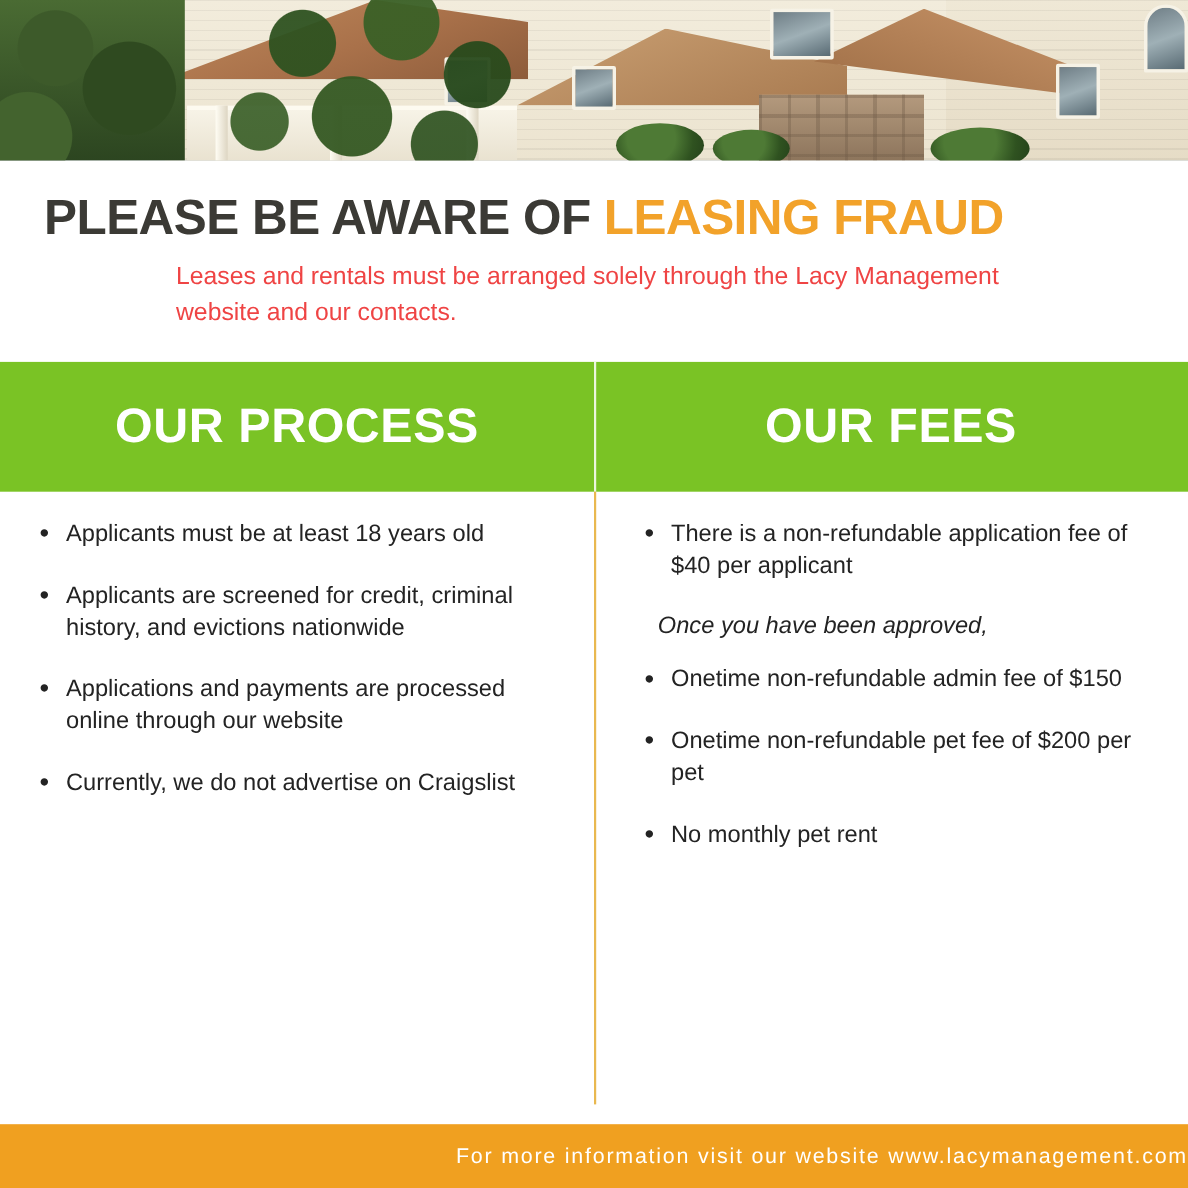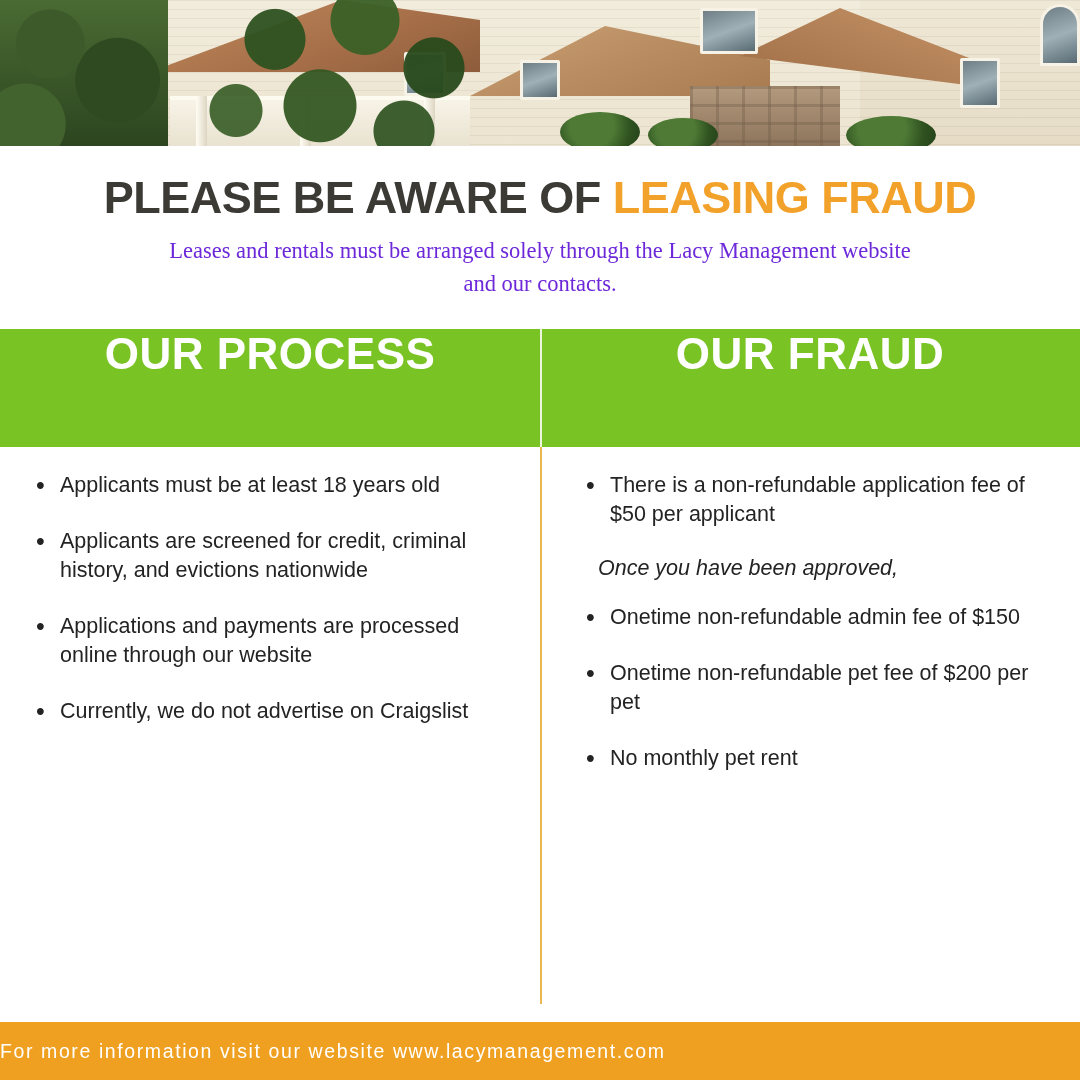--- a/index.html
+++ b/index.html
@@ -101,52 +101,50 @@
       radial-gradient(circle at 55% 18%, rgba(58,96,38,.95) 0 34px, transparent 35px),
       radial-gradient(circle at 78% 48%, rgba(40,74,28,.95) 0 30px, transparent 31px),
       radial-gradient(circle at 40% 72%, rgba(52,88,34,.95) 0 36px, transparent 37px),
       radial-gradient(circle at 68% 88%, rgba(46,82,32,.92) 0 30px, transparent 31px),
       radial-gradient(circle at 12% 75%, rgba(54,92,36,.9) 0 26px, transparent 27px);
   }
 
   
   .header {
     padding: 28px 40px 0 40px;
-    text-align: center;
   }
   .headline {
     font-size: 45px;
     font-weight: 700;
     letter-spacing: -0.5px;
     color: #3b3a35;
     line-height: 1.05;
     white-space: nowrap;
   }
   .headline .accent { color: #f2a22a; }
   .subhead {
     margin: 14px auto 0 auto;
     max-width: 760px;
     font-size: 22.5px;
     line-height: 1.45;
-    color: #6d28d9;
-    font-family: Liberation Serif, serif;
+    color: #ef4444;
   }
 
   
   .band {
     margin-top: 28px;
     height: 118px;
     background: #7ac325;
     display: flex;
     position: relative;
   }
   .band .half {
     flex: 1;
     display: flex;
-    align-items: flex-start;
+    align-items: center;
     justify-content: center;
   }
   .band h2 {
     color: #ffffff;
     font-size: 44px;
     font-weight: 700;
     letter-spacing: 0.5px;
   }
   .band .divider-line {
     position: absolute;
@@ -197,21 +195,21 @@
     color: #232323;
     margin: 2px 0 22px 14px;
   }
 
   
   .footer {
     height: 58px;
     background: #f0a020;
     display: flex;
     align-items: center;
-    justify-content: flex-start;
+    justify-content: flex-end;
   }
   .footer span {
     color: #ffffff;
     font-size: 19.5px;
     letter-spacing: 1.6px;
   }
 </style>
 </head>
 <body>
 
@@ -252,39 +250,39 @@
     <div class="headline"><span>PLEASE BE AWARE OF </span><span class="accent">LEASING FRAUD</span></div>
     <p class="subhead">Leases and rentals must be arranged solely through the Lacy Management website and our contacts.</p>
   </div>
 
   <div class="band">
     <div class="half">
       <h2>OUR PROCESS</h2>
     </div>
     <div class="divider-line"></div>
     <div class="half">
-      <h2>OUR FRAUD</h2>
+      <h2>OUR FEES</h2>
     </div>
   </div>
 
   <div class="columns">
     <div class="col-divider"></div>
 
     <div class="column left">
       <ul class="list">
         <li>Applicants must be at least 18 years old</li>
         <li>Applicants are screened for credit, criminal history, and evictions nationwide</li>
         <li>Applications and payments are processed online through our website</li>
         <li>Currently, we do not advertise on Craigslist</li>
       </ul>
     </div>
 
     <div class="column right">
       <ul class="list">
-        <li>There is a non-refundable application fee of $50 per applicant</li>
+        <li>There is a non-refundable application fee of $40 per applicant</li>
       </ul>
       <p class="note">Once you have been approved,</p>
       <ul class="list">
         <li>Onetime non-refundable admin fee of $150</li>
         <li>Onetime non-refundable pet fee of $200 per pet</li>
         <li>No monthly pet rent</li>
       </ul>
     </div>
   </div>
 

